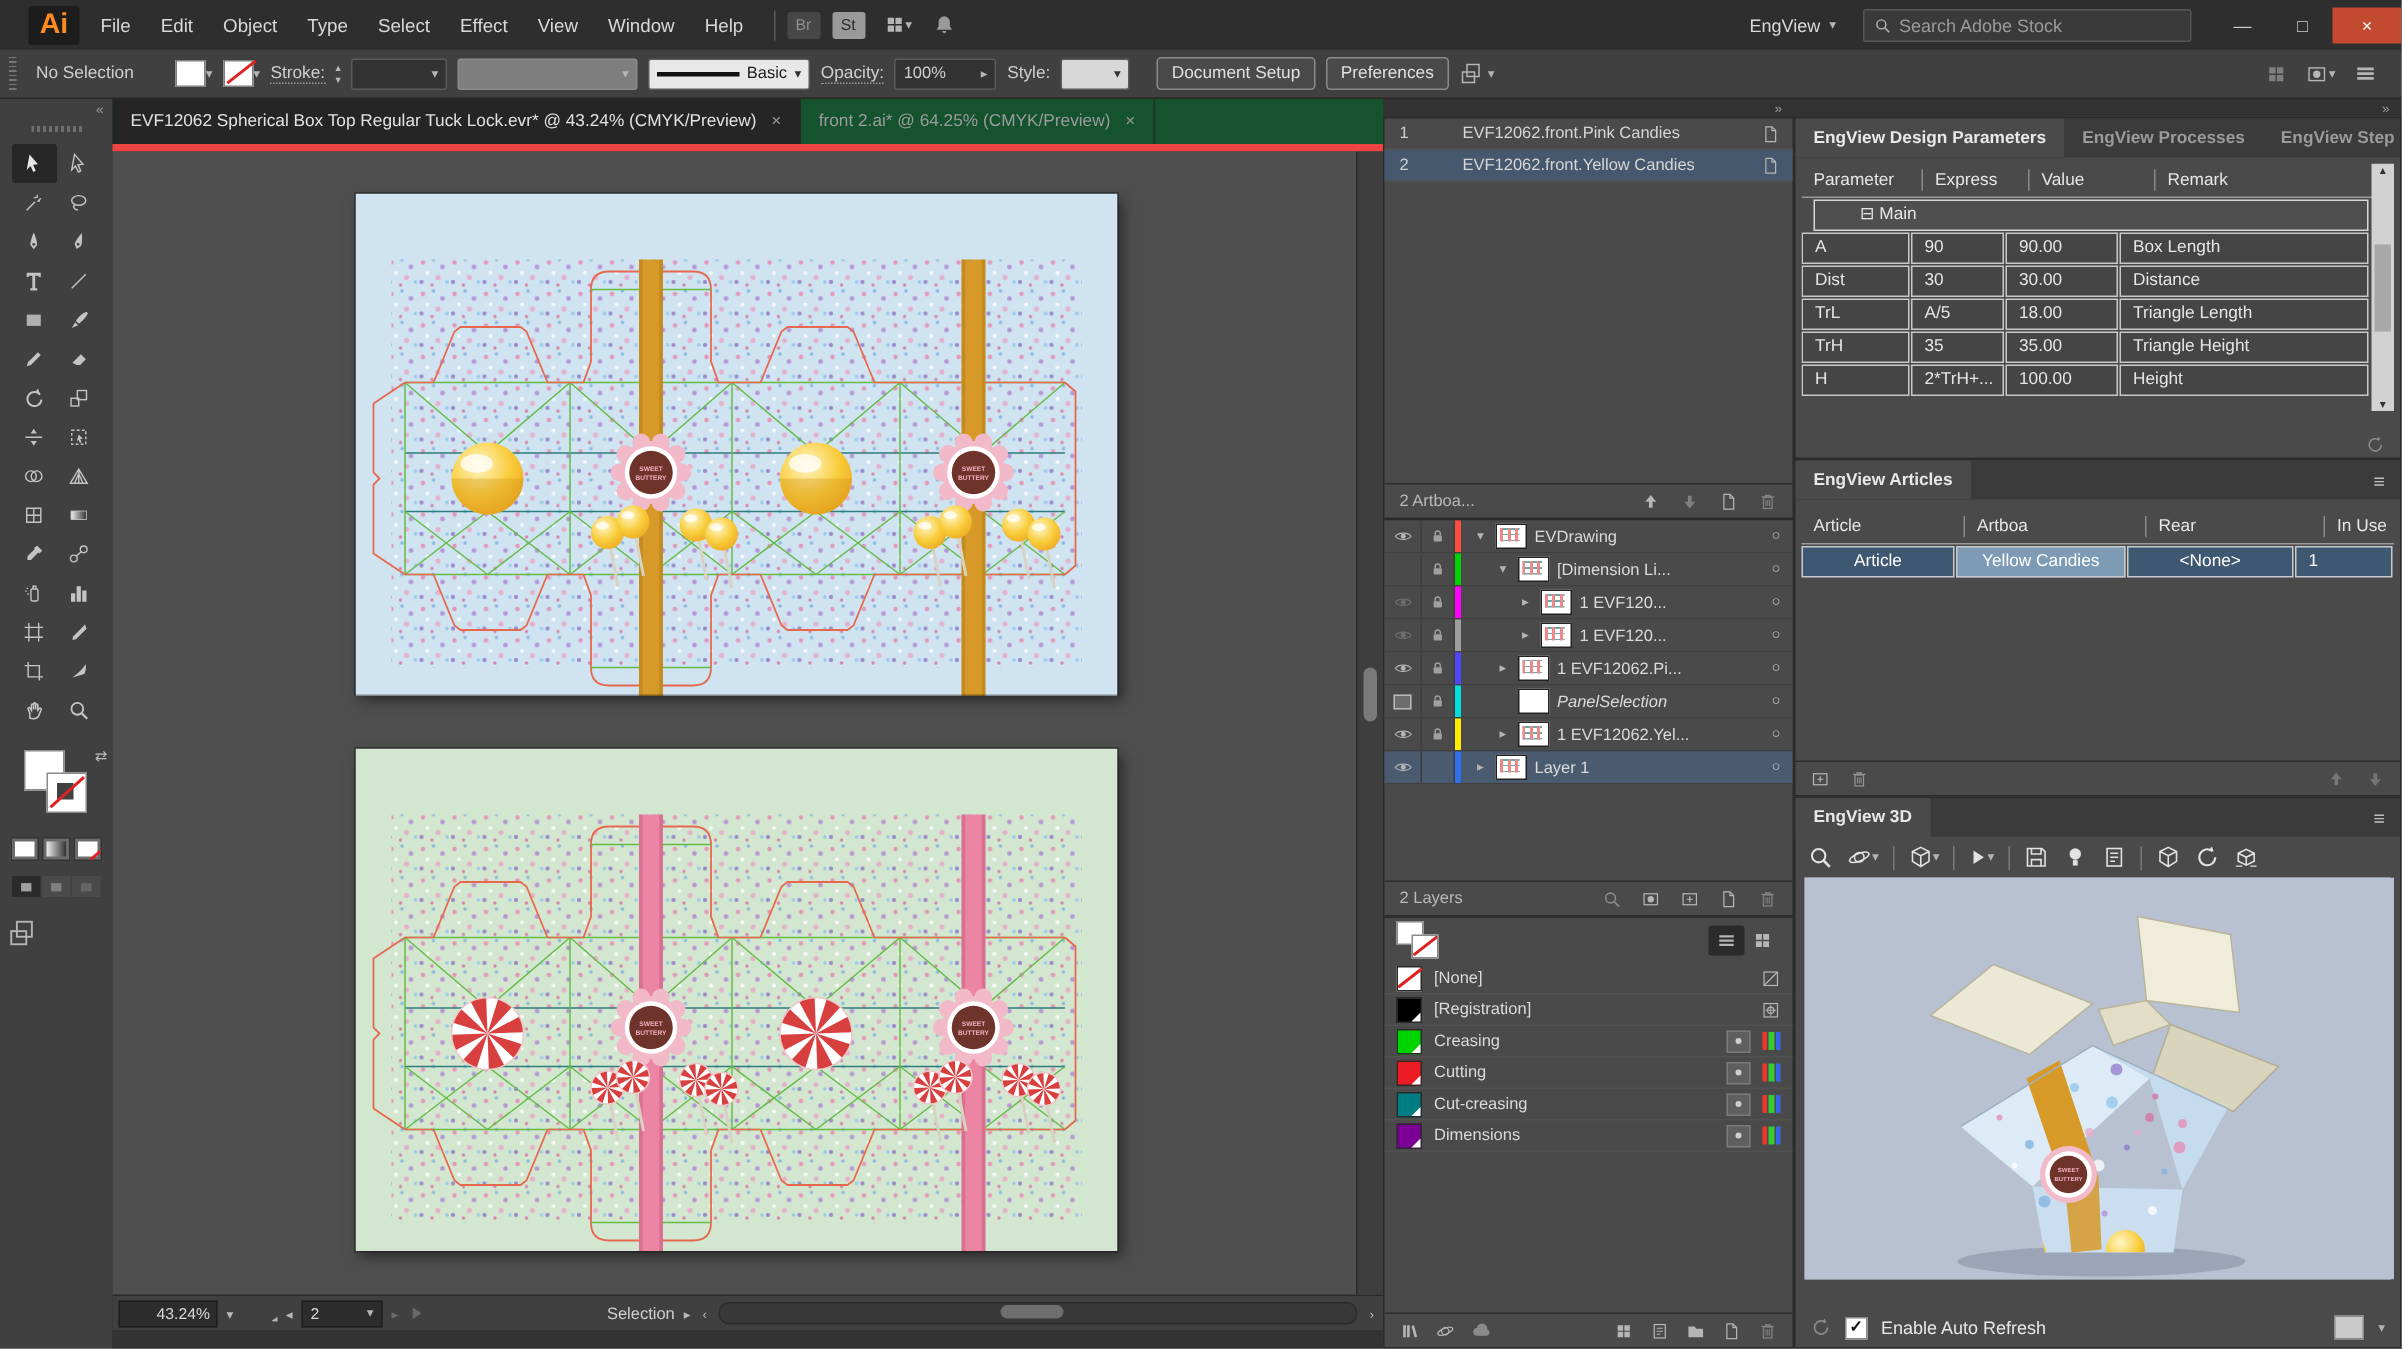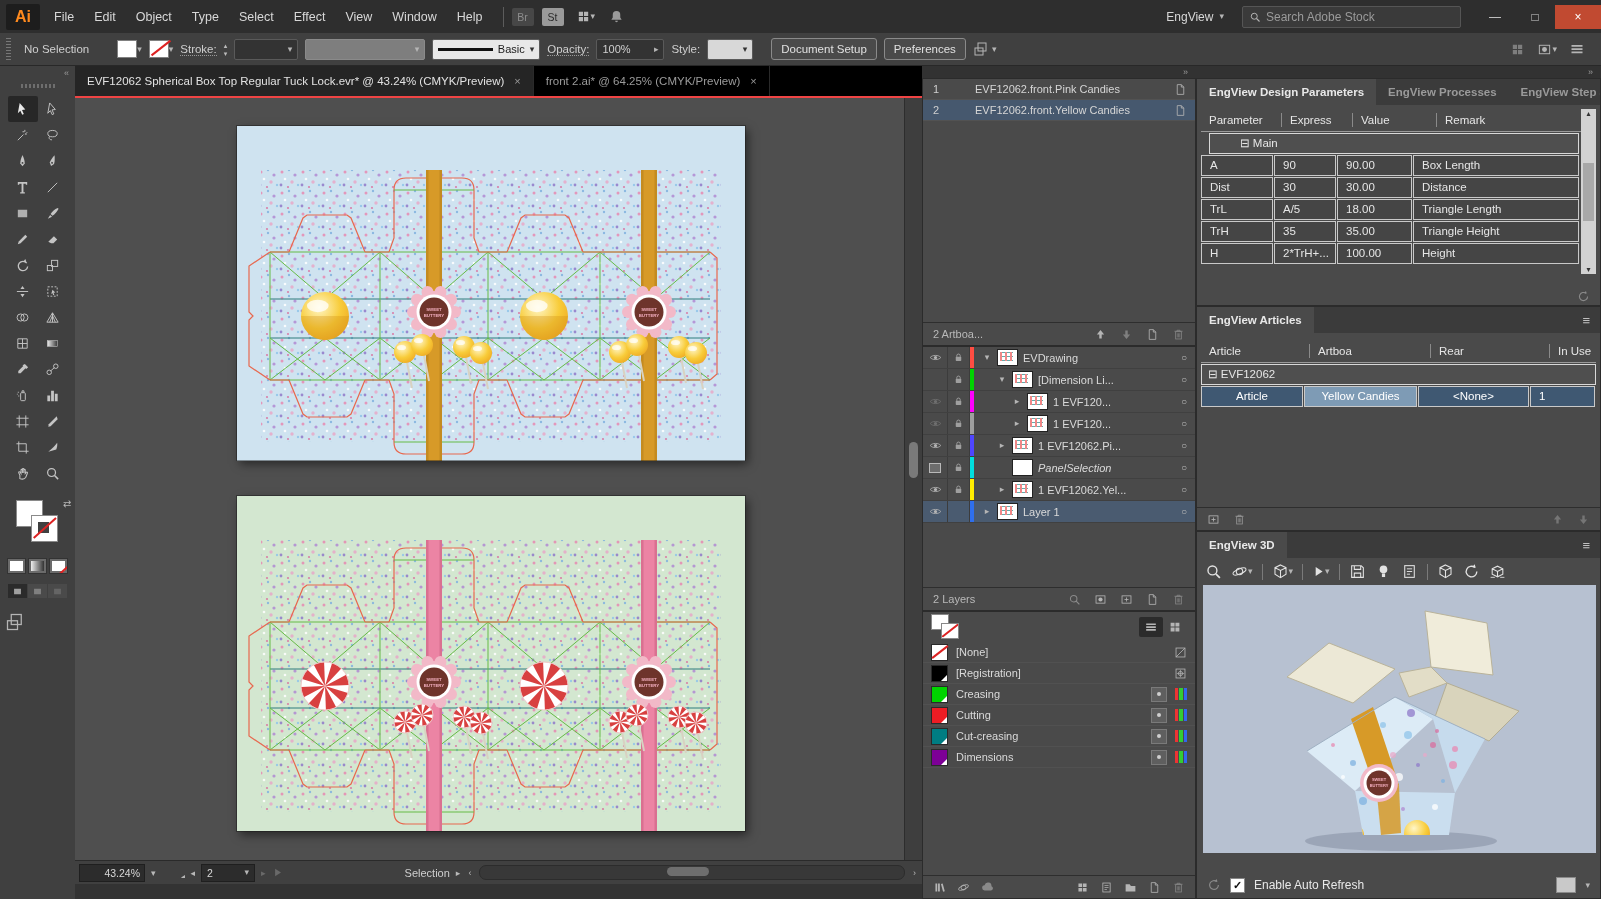--- a/index.html
+++ b/index.html
@@ -3,21 +3,21 @@
 <meta charset="utf-8">
 <style>
 html,body{margin:0;padding:0}
 #app{position:relative;width:1601px;height:899px;background:#262626;font-family:"Liberation Sans",sans-serif;font-size:12px;color:#d4d4d4;overflow:hidden;user-select:none}
 .ab{position:absolute}
 .fx{display:flex;align-items:center}
 svg.ic{color:#b5b5b5;flex:none}
 .chv{font-size:9px;color:#b5b5b5;line-height:1}
 
 .tb{left:0;top:0;width:1601px;height:33px;background:#2e2e2e;border-bottom:1px solid #232323;display:flex;align-items:center;gap:0}
-.ailogo{width:34px;height:26px;margin:0 4px 0 6px;background:#1d1d1d;color:#ff8a1e;font-weight:bold;font-size:16px;display:flex;align-items:center;justify-content:center;border-radius:2px}
+.ailogo{width:34px;height:26px;margin:0 4px 0 19px;background:#1d1d1d;color:#ff8a1e;font-weight:bold;font-size:19px;display:flex;align-items:center;justify-content:center;border-radius:2px}
 .menu{padding:0 10px;color:#d8d8d8;font-size:12.5px;cursor:default}
 .badge{width:22px;height:18px;border-radius:2px;display:flex;align-items:center;justify-content:center;font-size:10.5px;margin-left:8px}
 .badge.br{background:#474747;color:#8e8e8e}
 .badge.st{background:#9a9a9a;color:#2b2b2b}
 .wsp{margin-left:auto;display:flex;align-items:center;gap:6px;color:#d8d8d8}
 .search{width:205px;height:20px;background:#3a3a3a;border:1px solid #555;border-radius:2px;display:flex;align-items:center;gap:5px;padding:0 6px;margin:0 14px 0 18px;color:#9a9a9a}
 .winb{width:40px;height:24px;display:flex;align-items:center;justify-content:center;color:#cfcfcf;font-size:12px}
 .winb.close{background:#c14a31;color:#fff;width:46px}
 
 .ob{left:0;top:33px;width:1601px;height:33px;background:#404040;border-bottom:1px solid #282828;display:flex;align-items:center;gap:7px;padding:0 6px;box-sizing:border-box}
@@ -45,21 +45,21 @@
 .ssq .slash,.mini3 .slash{position:absolute;left:-2px;top:11px;width:30px;height:2.4px;background:#d22;transform:rotate(-42deg)}
 .swapi{position:absolute;right:-12px;top:-2px;color:#b9b9b9;font-size:10px}
 .row3{display:flex;gap:2px;justify-content:center;margin-top:12px}
 .mini3{width:17px;height:14px;background:#6b6b6b;border:1px solid #333;position:relative;overflow:hidden}
 .modes{display:flex;gap:1px;justify-content:center;margin-top:10px}
 .mode{width:19px;height:14px;background:#4a4a4a;display:flex;align-items:center;justify-content:center}
 .mode.act{background:#2b2b2b}
 .scrn{width:30px;height:20px;margin:14px auto 0;color:#9a9a9a}
 
 .dc{left:75px;top:66px;width:847px;height:833px}
-.tabbar{height:30px;background:#000000;display:flex;border-bottom:2px solid #ef4444}
+.tabbar{height:30px;background:#14532d;display:flex;border-bottom:5px solid #ef4444}
 .dtab{display:flex;align-items:center;gap:10px;padding:0 12px;font-size:11.5px;border-right:1px solid #2a2a2a}
 .dtab.act{background:#252525;color:#e2e2e2}
 .dtab.inact{color:#9b9b9b}
 .dtab .x{font-size:11px;color:#9a9a9a}
 .canvas{position:relative;height:762px;background:#4f4f4f;overflow:hidden}
 .artb{position:absolute;left:162px;width:508px;box-shadow:3px 4px 9px rgba(0,0,0,.5);outline:1px solid rgba(25,25,25,.45);font-size:0}
 .vscroll{position:absolute;right:0;top:0;width:17px;height:762px;background:#3e3e3e;border-left:1px solid #2d2d2d}
 .vthumb{position:absolute;left:4px;top:344px;width:9px;height:36px;background:#7a7a7a;border-radius:5px}
 .sbar{height:23px;background:#404040;border-top:1px solid #2a2a2a;display:flex;align-items:center;gap:4px;padding:0 4px}
 .zbox{width:56px;height:16px;background:#2c2c2c;border:1px solid #1f1f1f;color:#d8d8d8;font-size:10.5px;display:flex;align-items:center;justify-content:flex-end;padding:0 4px}
@@ -1443,21 +1443,20 @@
         <div class="ptab act">EngView Articles</div>
         <div class="pmenu">≡</div>
       </div>
       <div class="etbl" style="top:33px">
         <div class="ehead">
           <div style="width:100px">Article</div>
           <div style="width:112px">Artboa</div>
           <div style="width:110px">Rear</div>
           <div style="flex:1;border-right:none">In Use</div>
         </div>
-        <div class="egrp"><span>⊟</span>&nbsp;<span>EVF12062</span></div>
         <div class="arow">
           <div style="width:102px;background:#3f5872;color:#fff">Article</div>
           <div style="width:113px;background:#7e9bb5;color:#fff">Yellow Candies</div>
           <div style="width:111px;background:#3f5872;color:#fff">&lt;None&gt;</div>
           <div style="flex:1;background:#3f5872;color:#fff;text-align:left;padding-left:8px">1</div>
         </div>
       </div>
       <div class="pfoot">
         <svg class="ic" style="width:13px;height:13px">
             <use href="#i-newsub"></use>

